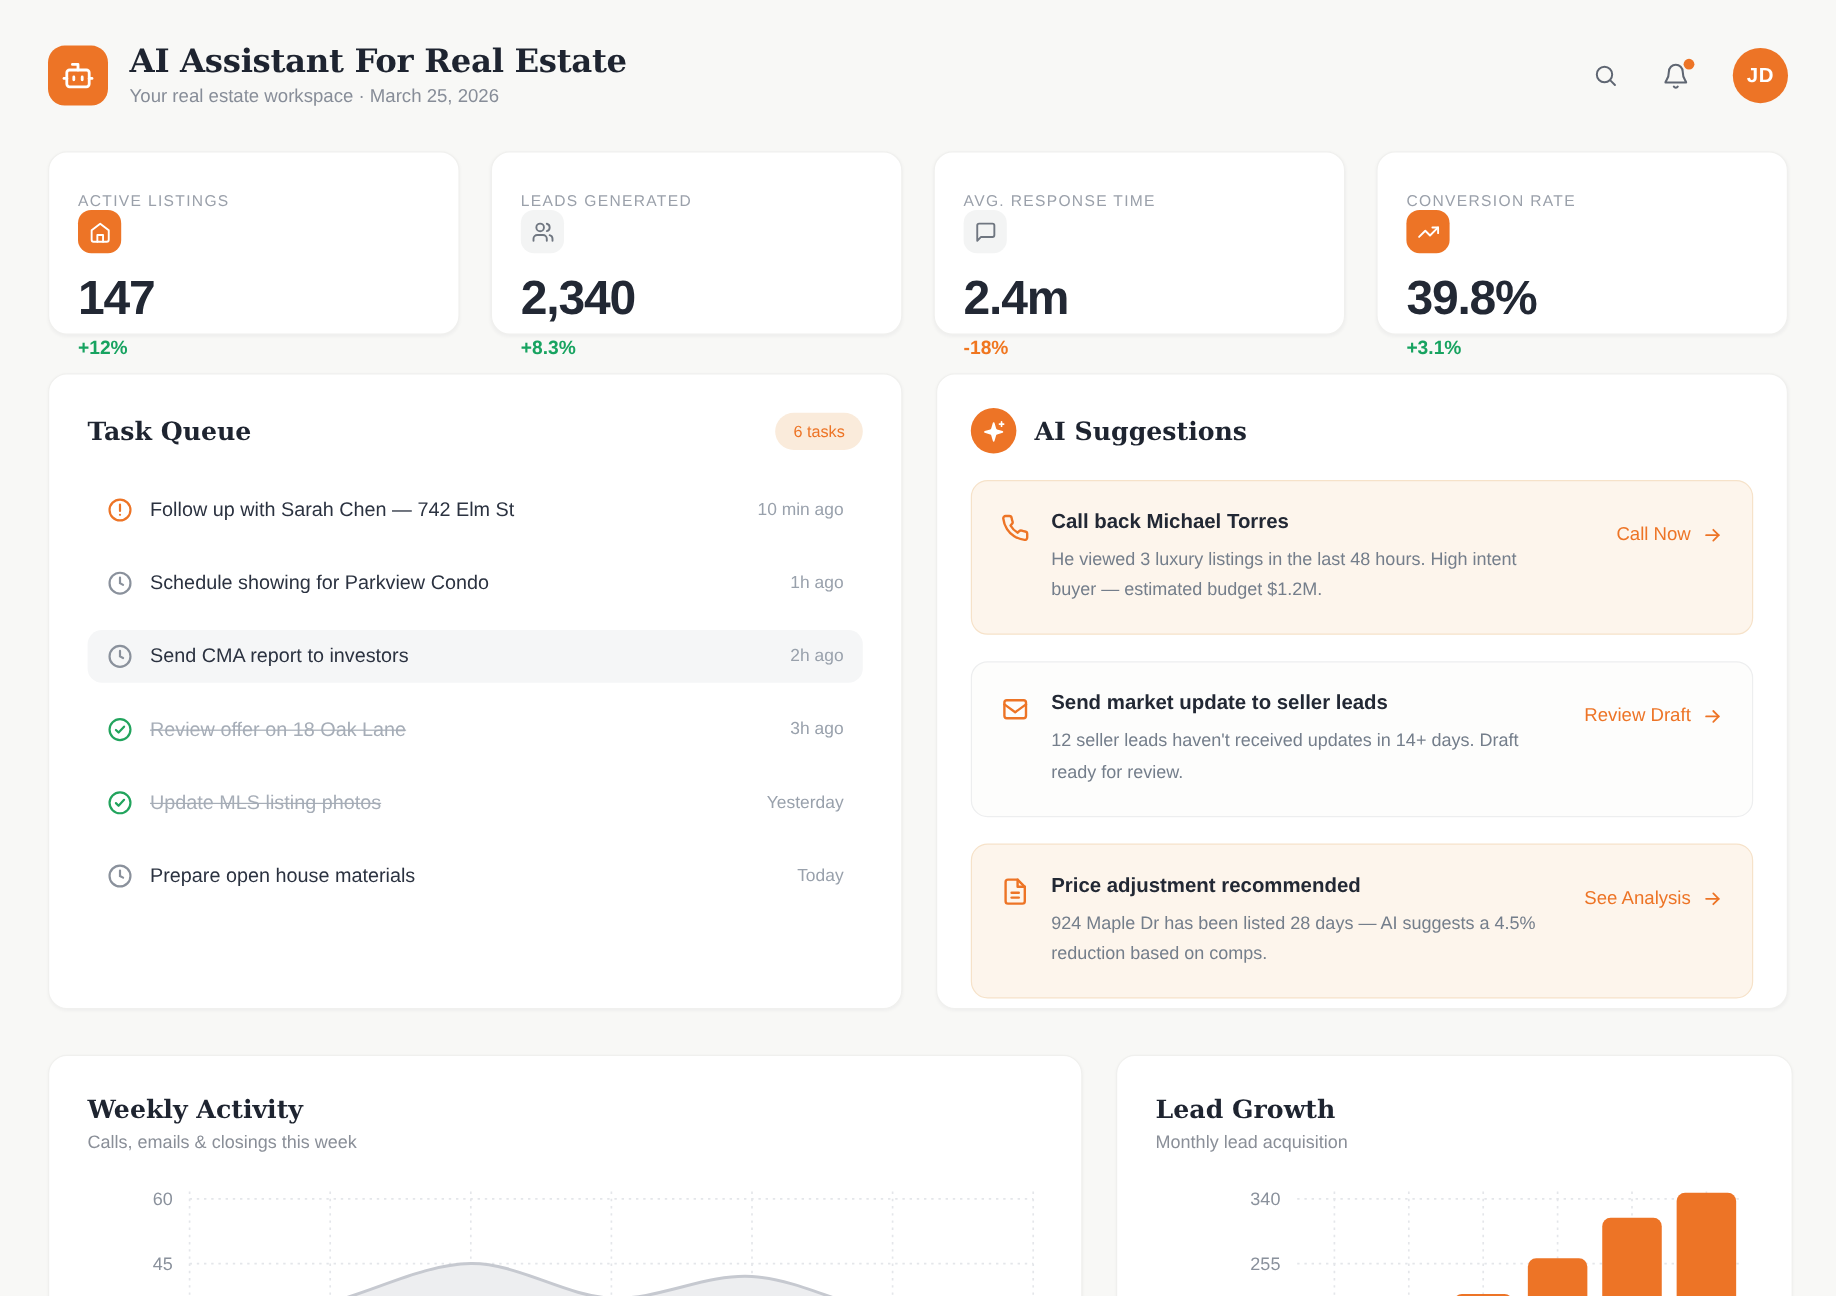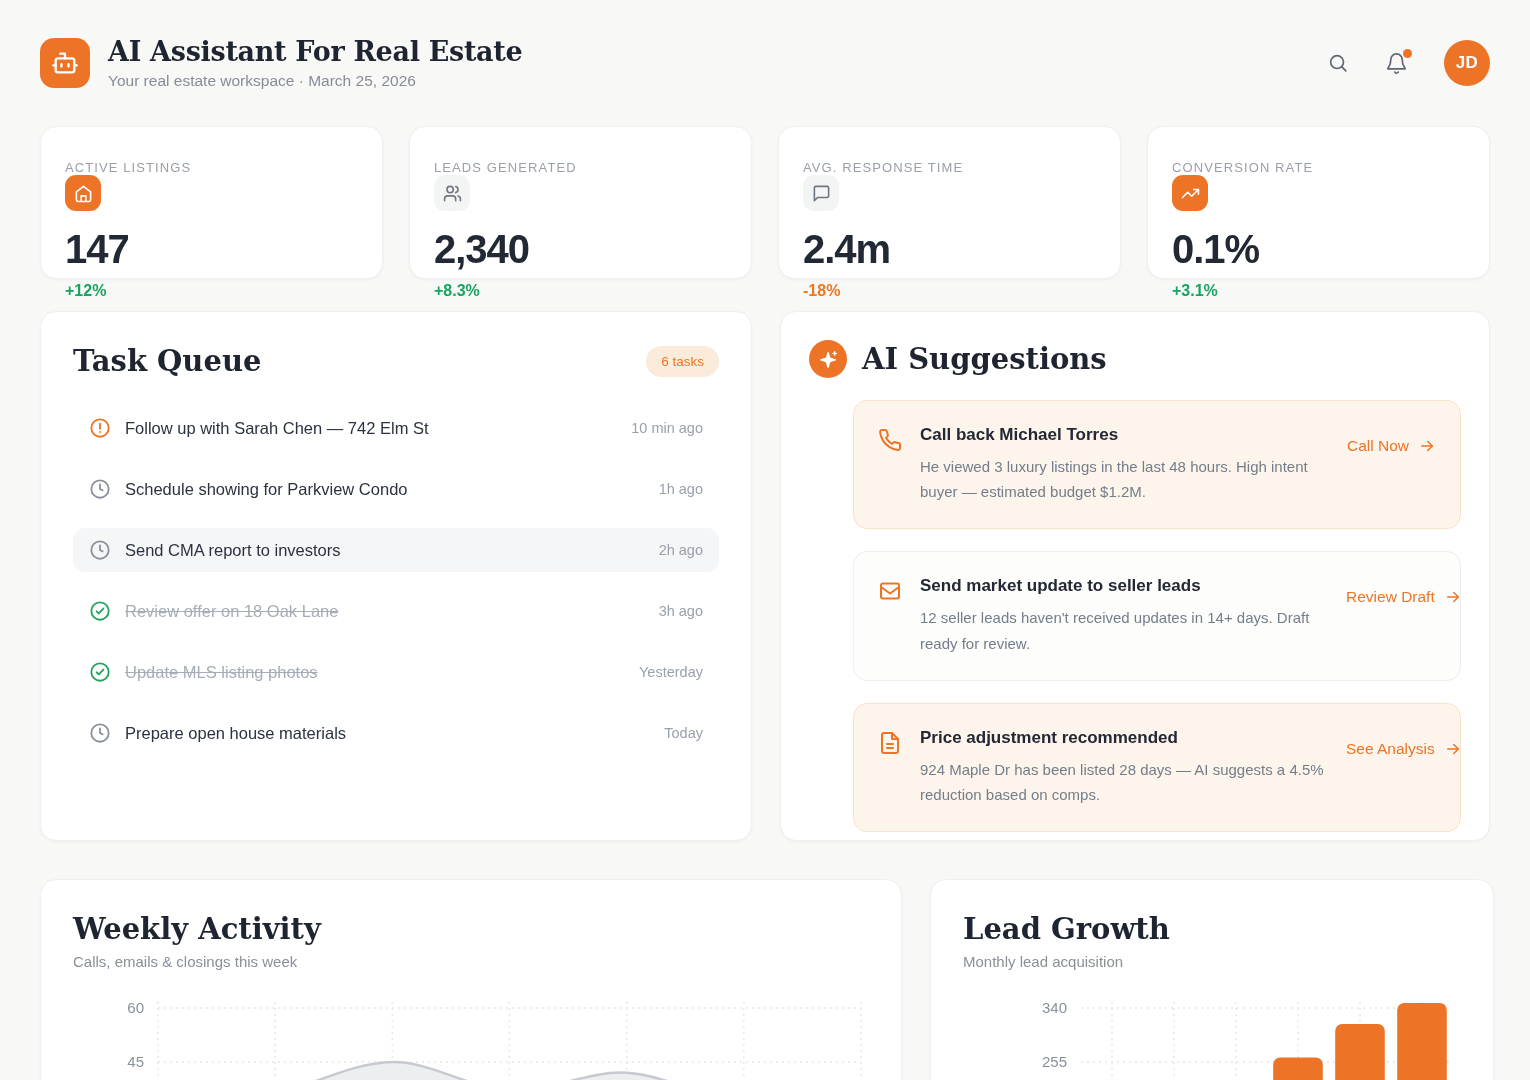--- a/index.html
+++ b/index.html
@@ -30,38 +30,38 @@
   .icon-box.orange { background:#ED7426; color:#fff; }
   .icon-box.gray { background:#F3F4F4; color:#6F7680; }
   .sc-value-row { display:flex; align-items:baseline; gap:10px; margin-top:16px;flex-direction:column; }
   .sc-value { font-size:40px; font-weight:bold; letter-spacing:-1px; color:#222834; }
   .sc-delta { font-size:16px; font-weight:bold; }
 
   
   .main-row { display:flex; gap:28px; margin-top:32px; }
   .task-card { flex:0 0 712px; height:530px; padding:32px; }
   .sug-card  { flex:0 0 710px; height:530px; padding:28px; }
-  .sec-title { font-family:"DejaVu Serif","Liberation Serif",serif; font-size:29px; font-weight:bold; color:#1E2430; }
+  .sec-title { font-family:"DejaVu Serif","Liberation Serif",serif; font-size:21px; font-weight:bold; color:#1E2430; }
   .tc-head { display:flex; justify-content:space-between; align-items:center; }
   .badge { background:#FAEBDB; color:#ED7426; font-size:13.5px; padding:8px 15px; border-radius:999px; }
 
   .task-list { margin-top:28px; }
   .task-row { display:flex; align-items:center; gap:14px; height:44px; padding:0 16px; border-radius:12px; margin-bottom:17px; cursor:pointer; }
   .task-row.highlighted { background:#F5F6F7; }
   .t-icon { display:none; width:22px; height:22px; align-items:center; justify-content:center; }
   .st-urgent  .icon-urgent  { display:flex; color:#ED7426; }
   .st-pending .icon-pending { display:flex; color:#8A919C; }
   .st-done    .icon-done    { display:flex; color:#22A45D; }
   .t-title { flex:1; font-size:16.5px; color:#2B3240; }
   .st-done .t-title { color:#A6ADB7; text-decoration:line-through; }
   .t-time { font-size:14.5px; color:#99A1AC; }
 
   .sg-head { display:flex; align-items:center; gap:15px; }
   .sg-icon { width:38px; height:38px; border-radius:50%; background:#ED7426; display:flex; align-items:center; justify-content:center; color:#fff; }
-  .sug { display:flex; gap:18px; padding:24px; border-radius:14px; margin-top:22px;margin-left:44px; }
+  .sug { display:flex; gap:18px; padding:24px; border-radius:14px; margin-top:22px; }
   .sug:first-of-type { margin-top:28px; }
   .sug.neutral { background:#FDFDFC; border:1px solid #EDEEEF; }
   .sug.hl { background:#FDF5EC; border:1px solid #F6E2C9; }
   .s-icon { color:#ED7426; margin-top:3px; flex-shrink:0; }
   .s-body { width:408px; flex:none; }
   .s-title { font-size:17px; font-weight:bold; color:#222834; }
   .s-desc { font-size:15px; color:#747E8B; line-height:1.68; margin-top:9px; }
   .s-action { margin-left:auto; margin-top:12px; display:flex; align-items:center; gap:9px; background:none; border:none; cursor:pointer; color:#ED7426; font-size:15.5px; font-family:inherit; flex-shrink:0; align-self:flex-start; }
 
   
@@ -166,21 +166,21 @@
       <div class="sc-top">
         <div class="sc-label">CONVERSION RATE</div>
         <div class="icon-box orange">
           <svg width="19" height="19" viewBox="0 0 24 24" fill="none" stroke="currentColor" stroke-width="2" stroke-linecap="round" stroke-linejoin="round">
             <polyline points="22 7 13.5 15.5 8.5 10.5 2 17"></polyline>
               <polyline points="16 7 22 7 22 13"></polyline>
           </svg>
         </div>
       </div>
       <div class="sc-value-row">
-        <span class="sc-value">0.1%</span>
+        <span class="sc-value">39.8%</span>
         <span class="sc-delta" style="color: rgb(23, 163, 96);">+3.1%</span>
       </div>
     </div>
   </section>
 
   <section class="main-row">
 
     <div class="card task-card">
       <div class="tc-head">
         <h2 class="sec-title">Task Queue</h2>

